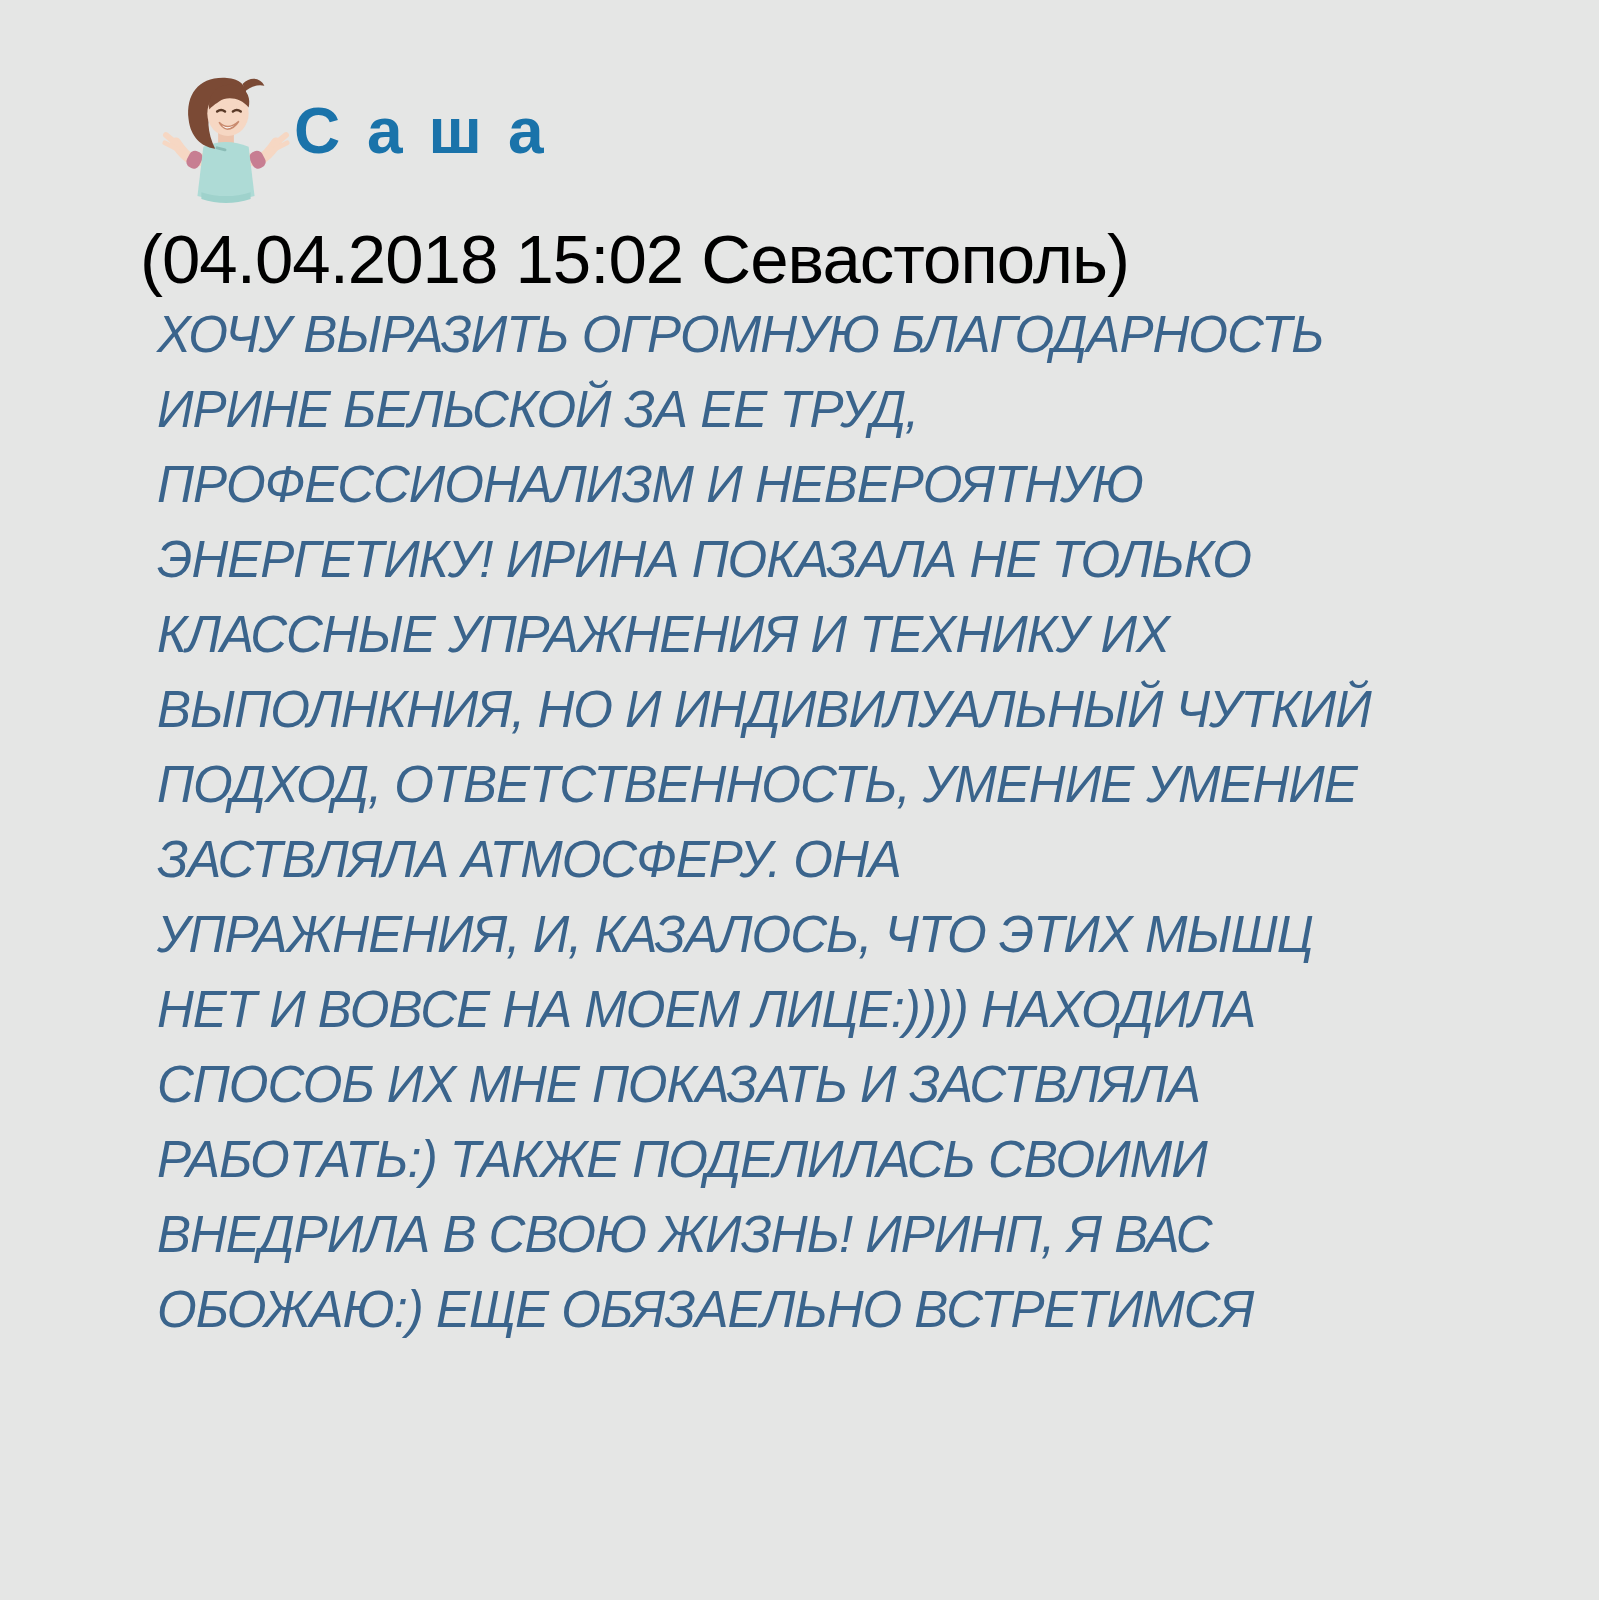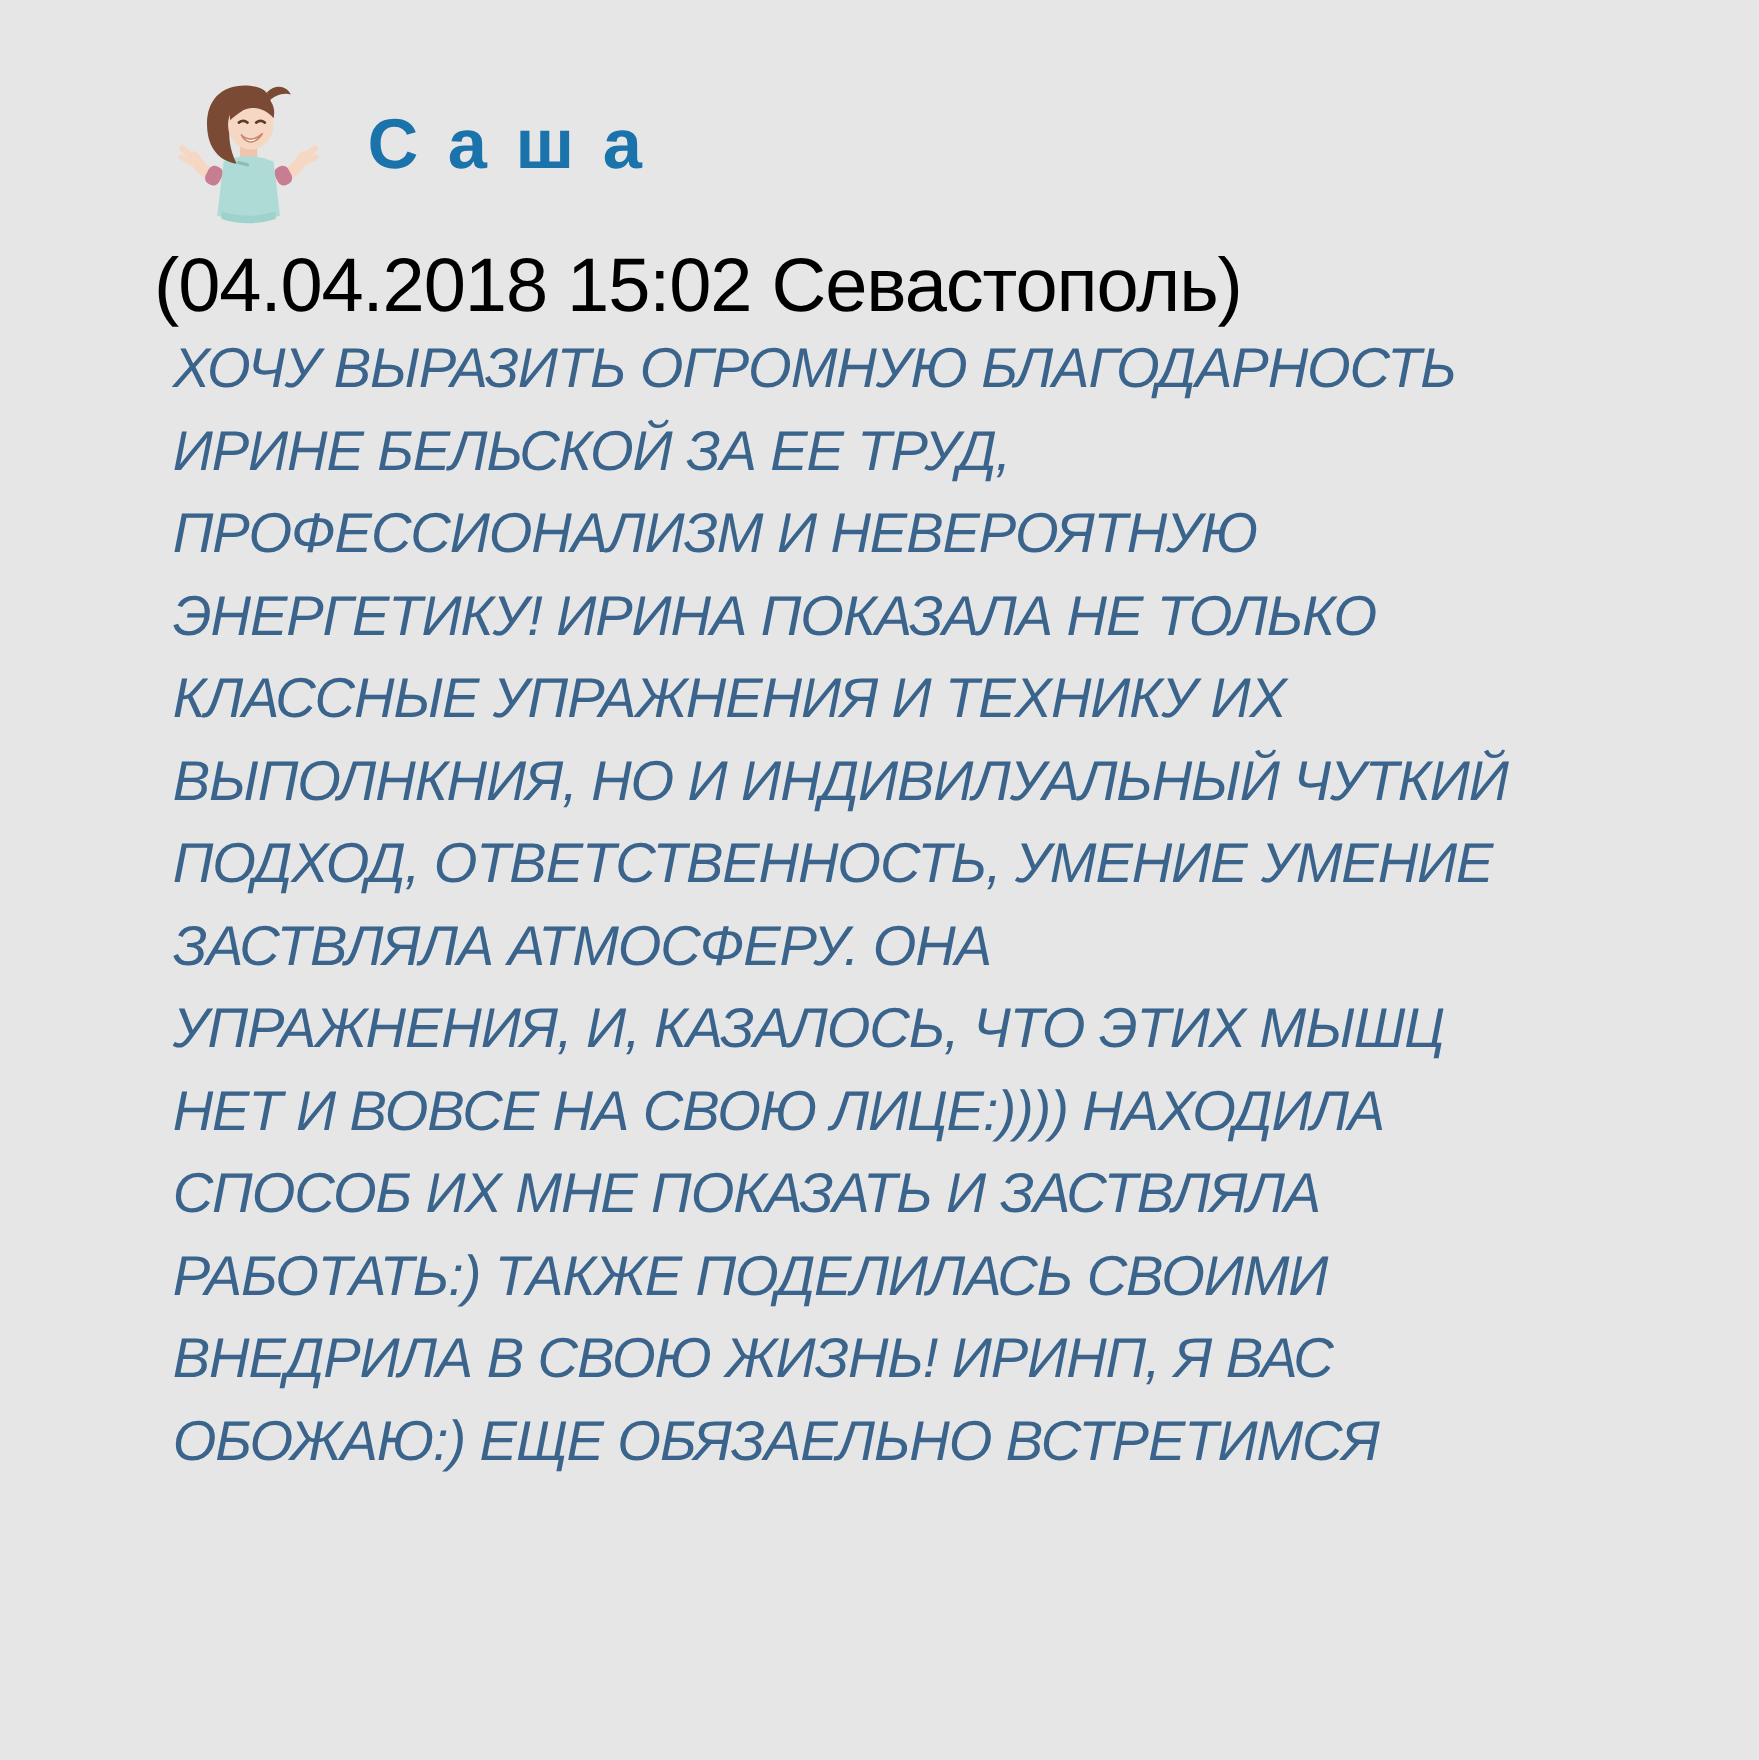--- a/index.html
+++ b/index.html
@@ -18,21 +18,20 @@
     width: 1599px;
     height: 1600px;
     background: #e5e6e5;
   }
   .header {
     position: absolute;
     left: 162px;
     top: 70px;
     display: flex;
     align-items: center;
-    gap: 40px;
   }
   .avatar {
     width: 128px;
     height: 136px;
     flex: 0 0 auto;
   }
   .avatar svg {
     width: 128px;
     height: 136px;
     display: block;
@@ -119,20 +118,20 @@
   <div class="review-body">
       <div class="text-line">ХОЧУ ВЫРАЗИТЬ ОГРОМНУЮ БЛАГОДАРНОСТЬ</div>
       <div class="text-line">ИРИНЕ БЕЛЬСКОЙ ЗА ЕЕ ТРУД,</div>
       <div class="text-line">ПРОФЕССИОНАЛИЗМ И НЕВЕРОЯТНУЮ</div>
       <div class="text-line">ЭНЕРГЕТИКУ! ИРИНА ПОКАЗАЛА НЕ ТОЛЬКО</div>
       <div class="text-line">КЛАССНЫЕ УПРАЖНЕНИЯ И ТЕХНИКУ ИХ</div>
       <div class="text-line">ВЫПОЛНКНИЯ, НО И ИНДИВИЛУАЛЬНЫЙ ЧУТКИЙ</div>
       <div class="text-line">ПОДХОД, ОТВЕТСТВЕННОСТЬ, УМЕНИЕ УМЕНИЕ</div>
       <div class="text-line">ЗАСТВЛЯЛА АТМОСФЕРУ. ОНА</div>
       <div class="text-line">УПРАЖНЕНИЯ, И, КАЗАЛОСЬ, ЧТО ЭТИХ МЫШЦ</div>
-      <div class="text-line">НЕТ И ВОВСЕ НА СВОЮ ЛИЦЕ:)))) НАХОДИЛА</div>
+      <div class="text-line">НЕТ И ВОВСЕ НА МОЕМ ЛИЦЕ:)))) НАХОДИЛА</div>
       <div class="text-line">СПОСОБ ИХ МНЕ ПОКАЗАТЬ И ЗАСТВЛЯЛА</div>
       <div class="text-line">РАБОТАТЬ:) ТАКЖЕ ПОДЕЛИЛАСЬ СВОИМИ</div>
       <div class="text-line">ВНЕДРИЛА В СВОЮ ЖИЗНЬ! ИРИНП, Я ВАС</div>
       <div class="text-line">ОБОЖАЮ:) ЕЩЕ ОБЯЗАЕЛЬНО ВСТРЕТИМСЯ</div>
     </div>
 
 </div>
 
 </body></html>

